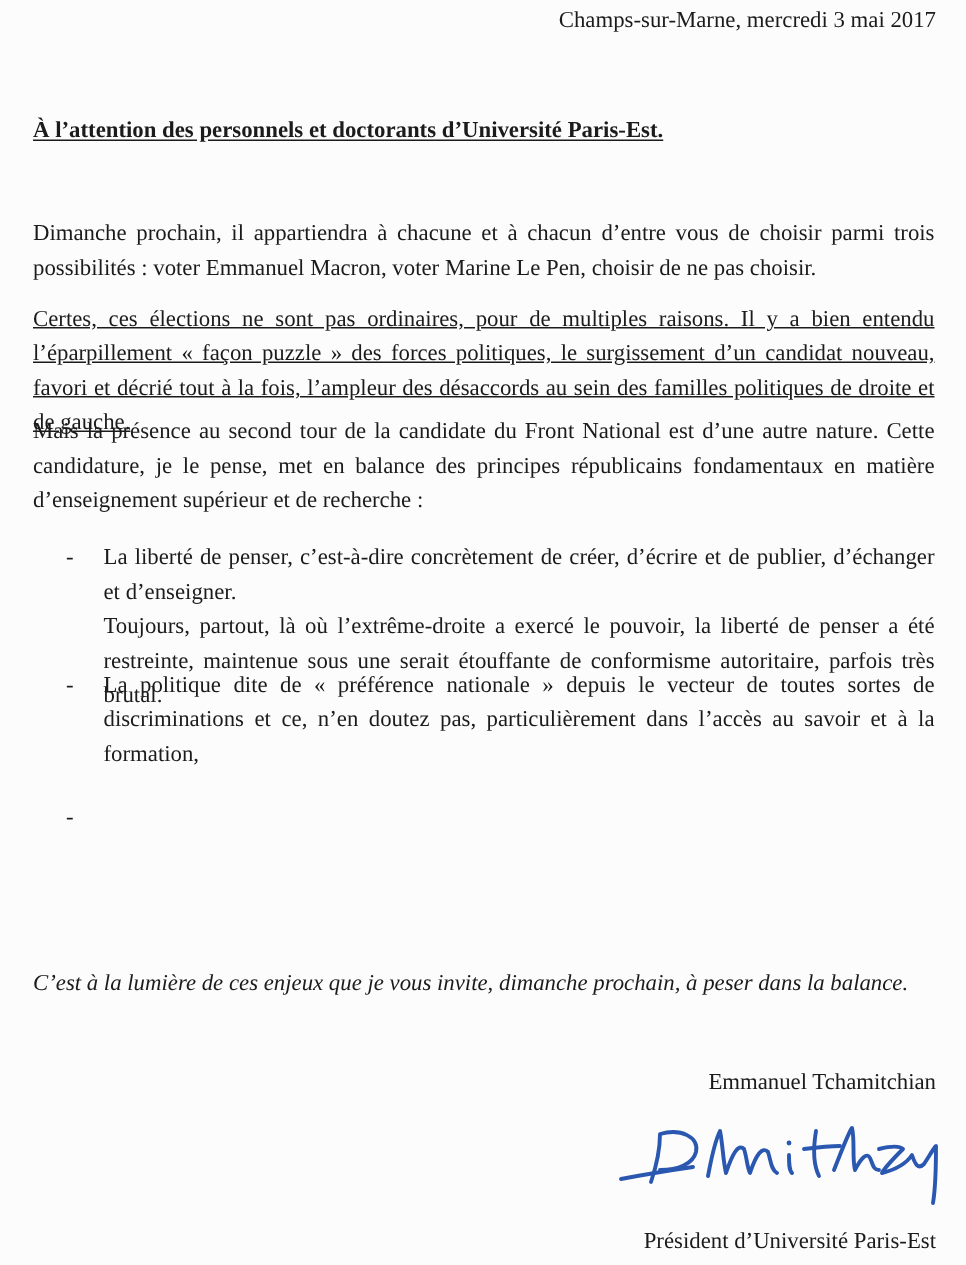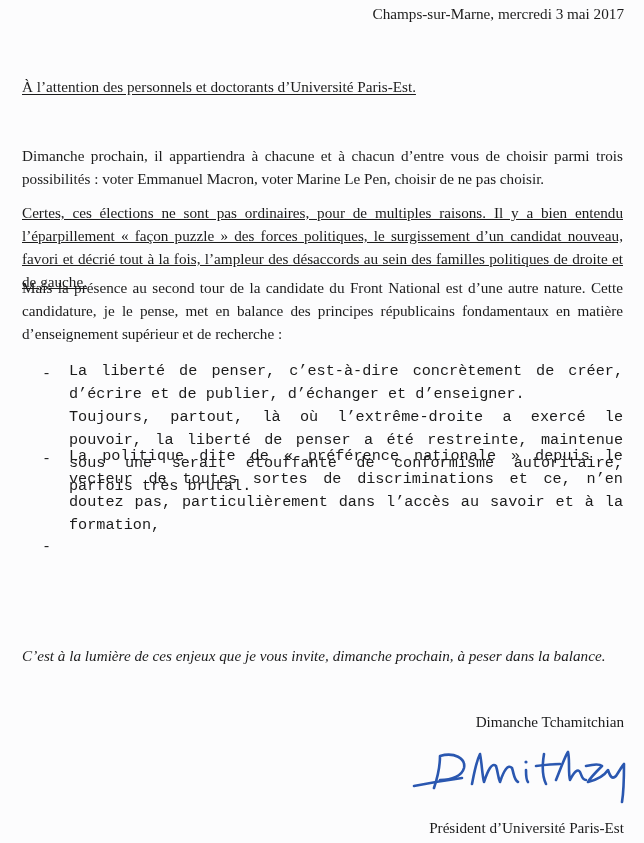--- a/index.html
+++ b/index.html
@@ -29,20 +29,21 @@
       font-size: 15.2px;
       white-space: nowrap;
     }
     .addressee {
       position: absolute;
       left: 22px;
       top: 78px;
       text-decoration: underline;
       text-underline-offset: 2px;
       white-space: nowrap;
+      font-weight: bold;
     }
     .para {
       position: absolute;
       left: 22px;
       width: 601px;
       line-height: 23px;
       text-align: justify;
       margin: 0;
     }
     .p1 { top: 144px; }
@@ -58,21 +59,20 @@
       left: 44px;
       top: 0;
       line-height: 23px;
     }
     .bullet .btext {
       position: absolute;
       left: 69px;
       width: 554px;
       line-height: 23px;
       text-align: justify;
-      font-family: Liberation Mono, monospace;
     }
     .bullet .btext p {
       margin: 0;
       text-align: justify;
     }
     .b1 { top: 360px; }
     .b2 { top: 445px; }
     .b3 { top: 533px; }
     .closing {
       position: absolute;
@@ -130,21 +130,21 @@
   </div>
 
   <div class="bullet b3">
     <span class="dash">-</span>
     <div class="btext">
     </div>
   </div>
 
   <div class="closing">C’est à la lumière de ces enjeux que je vous invite, dimanche prochain, à peser dans la balance.</div>
 
-  <div class="signer-name">Dimanche Tchamitchian</div>
+  <div class="signer-name">Emmanuel Tchamitchian</div>
 
   <svg class="signature" viewBox="0 0 224 64" fill="none" stroke-linecap="round" stroke-linejoin="round" style="color: rgb(42, 87, 176);">
     <g id="sig-strokes" stroke-width="2.6">
 
       <path d="M4 46 C 20 43, 38 40, 52 38" stroke="#2a57b0"></path>
       <path d="M24 48 C 28 36, 30 24, 30 16 C 44 12, 56 18, 54 28 C 52 36, 42 40, 30 40" stroke="#2a57b0"></path>
 
       <path d="M62 44 C 64 34, 66 22, 70 14 C 72 24, 72 34, 74 42 C 78 30, 82 22, 86 26 C 88 32, 88 38, 90 42 C 94 30, 98 24, 102 28 C 104 34, 104 40, 108 42" stroke="#2a57b0"></path>
 
       <path d="M116 30 C 116 36, 116 40, 118 42" stroke="#2a57b0"></path>

